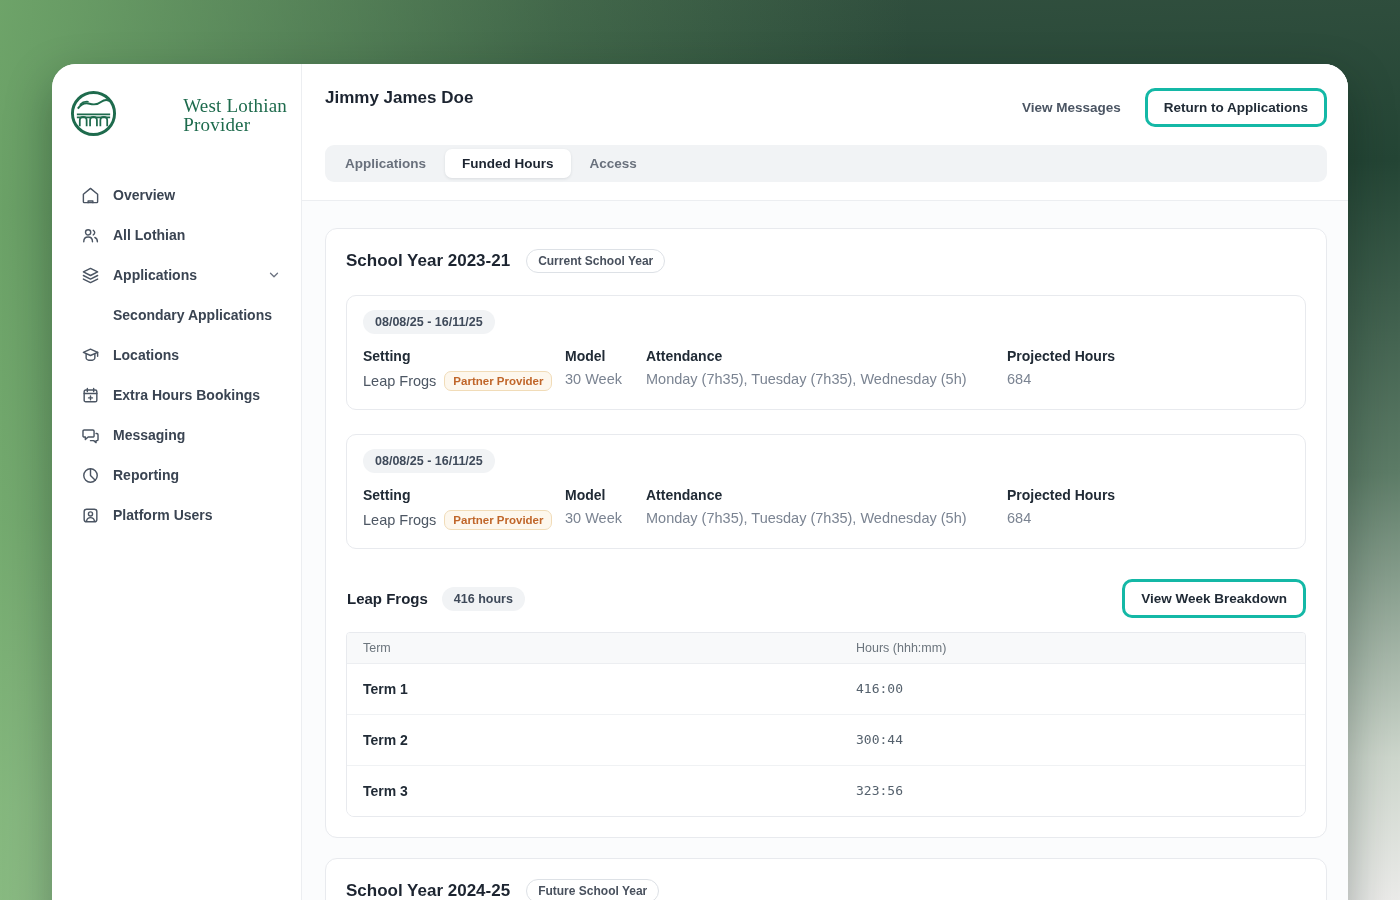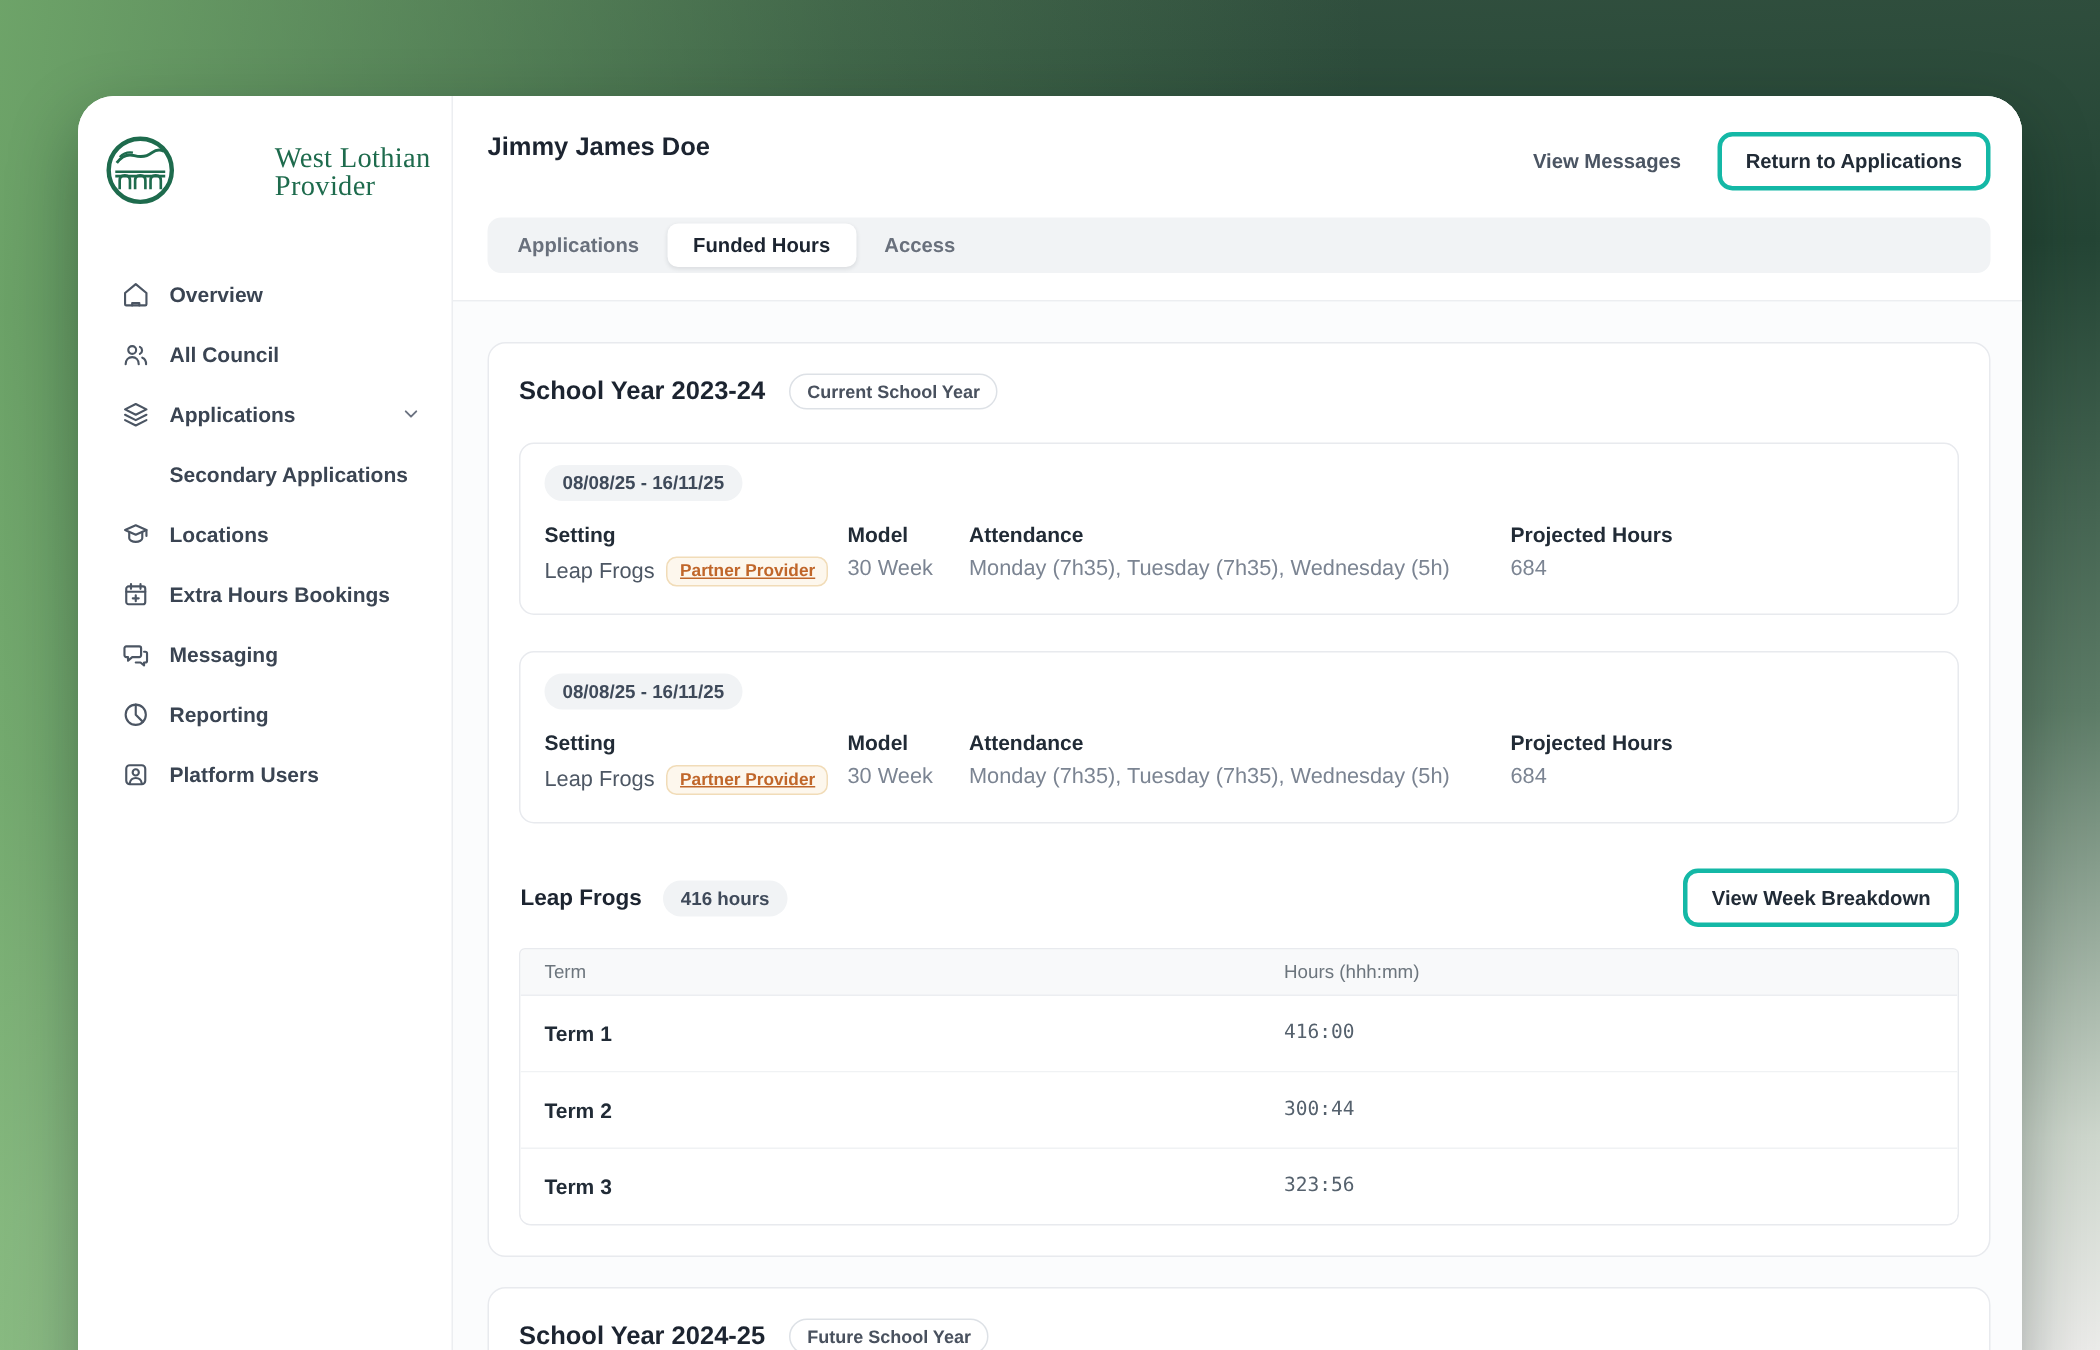--- a/index.html
+++ b/index.html
@@ -64,21 +64,21 @@
   .pill-gray {
     display:inline-block; background:#f1f3f5; border-radius:999px; padding:5px 12px;
     font-size:12.5px; font-weight:600; color:#3f4a5a; white-space:nowrap;
   }
   .entry-grid { display:grid; grid-template-columns:202px 81px 361px 1fr; margin-top:14px; }
   .col-label { font-size:14px; font-weight:700; color:#212b36; margin-bottom:7px; }
   .col-value { font-size:14.5px; color:#7b8492; display:flex; align-items:center; gap:8px; white-space:nowrap; }
   .setting-name { color:#4d5764; }
   .badge-partner {
     background:#fdf7ed; border:1px solid #f1dcb8; color:#c0662a;
-    font-size:11.5px; font-weight:700; border-radius:7px; padding:3px 8px; white-space:nowrap;text-decoration:underline;
+    font-size:11.5px; font-weight:700; border-radius:7px; padding:3px 8px; white-space:nowrap;
   }
 
   .summary-row { display:flex; align-items:center; margin:30px 0 14px 0; gap:14px; }
   .provider-name { font-size:15px; font-weight:700; color:#1c2430; margin-left:1px; }
   .summary-spacer { flex:1; }
 
   .term-table { border:1px solid #e8eaee; border-radius:4px 4px 8px 8px; overflow:hidden; }
   .t-head { display:grid; grid-template-columns:493px 1fr; background:#f8f9fa; border-bottom:1px solid #eceef1; }
   .t-head > div { padding:8px 16px; font-size:12.5px; color:#6c757d; }
   .t-row { display:grid; grid-template-columns:493px 1fr; border-bottom:1px solid #f0f2f4; background:#fff; }
@@ -125,21 +125,21 @@
 
       <div class="nav-item">
         <span class="icon">
           <svg width="19" height="19" viewBox="0 0 24 24" fill="none" stroke="#4b5563" stroke-width="1.8" stroke-linecap="round" stroke-linejoin="round">
               <circle cx="9" cy="8" r="3.3"></circle>
               <path d="M3.5 20 c0 -4 2.5 -6 5.5 -6 s5.5 2 5.5 6"></path>
               <path d="M15.5 5.4 a3.3 3.3 0 0 1 0 5.9"></path>
               <path d="M17.5 14.5 c2.2 0.8 3.2 2.8 3.2 5.5"></path>
             </svg>
         </span>
-        <span>All Council</span>
+        <span>All Lothian</span>
       </div>
 
       <div class="nav-item">
         <span class="icon">
           <svg width="19" height="19" viewBox="0 0 24 24" fill="none" stroke="#4b5563" stroke-width="1.8" stroke-linecap="round" stroke-linejoin="round">
               <path d="M12 3 l9 4.5 -9 4.5 -9 -4.5 Z"></path>
               <path d="M3 12 l9 4.5 9 -4.5"></path>
               <path d="M3 16.5 l9 4.5 9 -4.5"></path>
             </svg>
         </span>
@@ -223,21 +223,21 @@
         <div class="tab">Applications</div>
         <div class="tab active">Funded Hours</div>
         <div class="tab">Access</div>
       </div>
     </div>
 
     <div class="content">
 
       <div class="year-card">
         <div class="year-head">
-          <span class="year-title">School Year 2023-24</span>
+          <span class="year-title">School Year 2023-21</span>
           <span class="pill-outline">Current School Year</span>
         </div>
 
         <div class="entry-card">
           <span class="pill-gray">08/08/25 - 16/11/25</span>
           <div class="entry-grid">
             <div>
               <div class="col-label">Setting</div>
               <div class="col-value">
                 <span class="setting-name">Leap Frogs</span>

